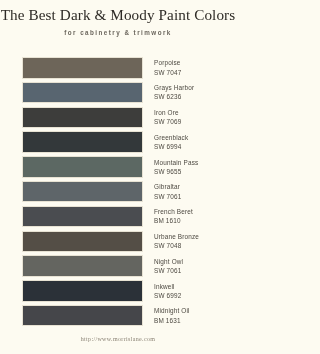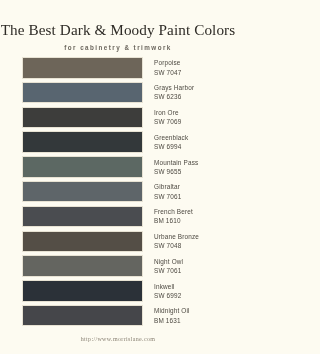--- a/index.html
+++ b/index.html
@@ -18,21 +18,21 @@
   #pin {
     position: relative;
     width: 236px;
     height: 354px;
     background: #fdfbf1;
     box-sizing: border-box;
   }
 
   
   .header {
-    padding-top: 21px;
+    padding-top: 6px;
     text-align: center;
   }
   .title {
     font-family: "Liberation Serif", serif;
     font-size: 15.2px;
     line-height: 1.2;
     color: #2e2b26;
     letter-spacing: 0.1px;
     margin: 0;
     font-weight: 400;

